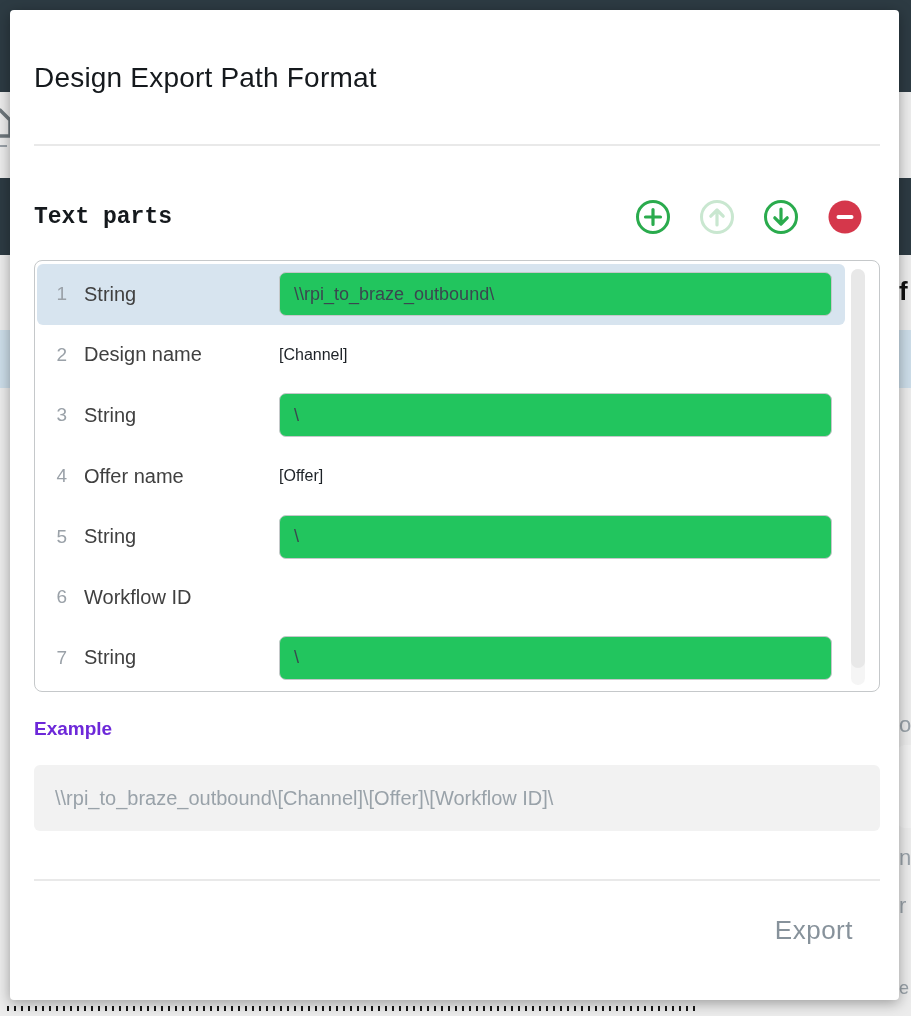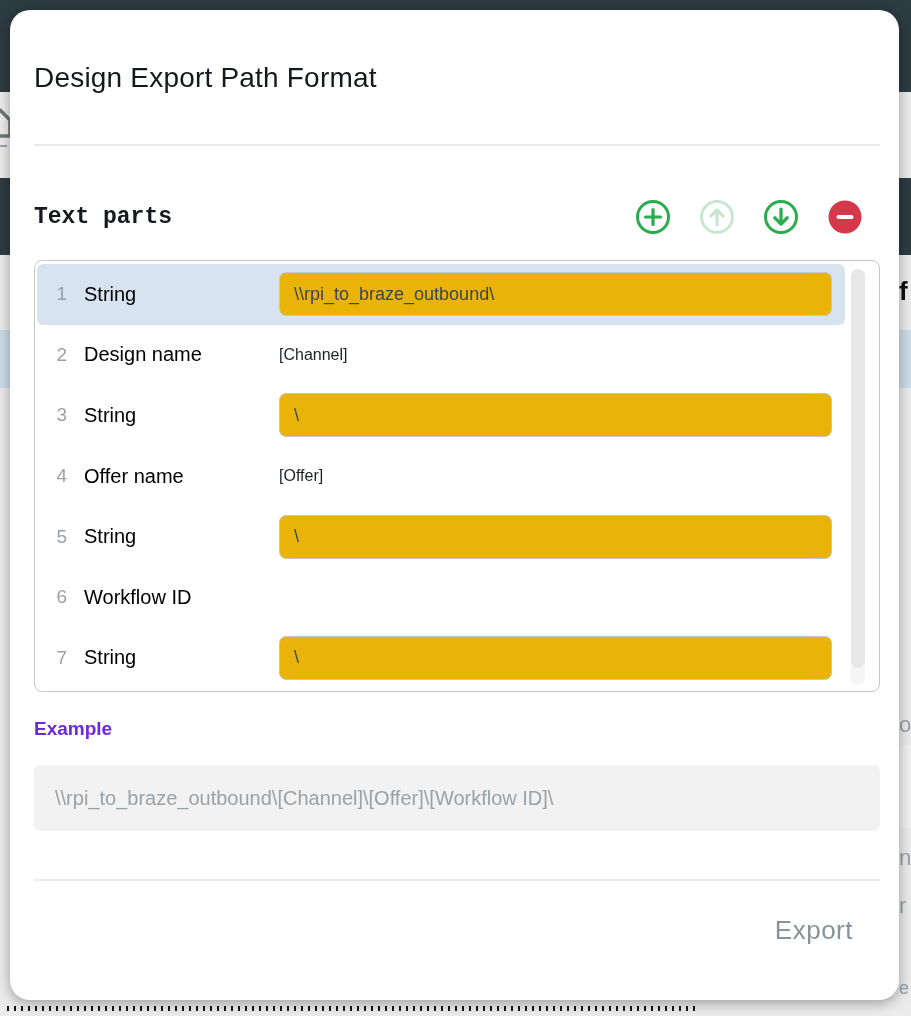--- a/index.html
+++ b/index.html
@@ -15,44 +15,44 @@
     background:#f1f1f1; border-radius:8px 0 0 8px; }
   .bg-home-icon { position:absolute; left:-13px; top:104px; }
   .edge-letter { position:absolute; left:899px; color:#99a2a9; font-size:22px; }
   .edge-letter.dark { color:#111; font-size:26px; font-weight:700; top:276px; }
   .el-o { top:712px; } .el-n { top:845px; } .el-r { top:893px; } .el-e { top:978px; font-size:18px; }
   .bg-dotted { position:absolute; left:7px; top:1006px; width:688px; height:5px;
     background:repeating-linear-gradient(90deg,#161616 0 2px,transparent 2px 7px); }
 
   
   .modal { position:absolute; left:10px; top:10px; width:889px; height:990px;
-    background:#ffffff; border-radius:20px; box-shadow:0 3px 14px rgba(0,0,0,.35); }
+    background:#ffffff; border-radius:4px; box-shadow:0 3px 14px rgba(0,0,0,.35); }
 
   .dlg-title { position:absolute; left:24px; top:52px; font-size:28px; font-weight:500;
     color:#15191d; letter-spacing:.2px; }
   .divider { position:absolute; left:24px; width:846px; height:2px; background:#e9e9e9; }
   .divider1 { top:134px; } .divider2 { top:869px; }
 
   .section-title { position:absolute; left:24px; top:194px; font-size:23px; font-weight:700; color:#15191d;font-family:Liberation Mono, monospace; }
   .toolbar { position:absolute; top:189px; right:36px; display:flex; gap:28px; }
   .icon-btn { width:36px; height:36px; border:none; background:transparent; padding:0; cursor:pointer; }
   .icon-btn svg { display:block; }
 
   
   .list { position:absolute; left:24px; top:250px; width:846px; height:432px;
     border:1px solid #c5c8ca; border-radius:8px; background:#fff; }
   .rows { position:absolute; left:2px; top:3px; right:34px; bottom:3px; display:flex; flex-direction:column; }
   .row { flex:1; display:grid; grid-template-columns:30px 212px 1fr; align-items:center;
     padding-right:13px; border-radius:6px; }
   .row.selected { background:#d7e4ef; }
   .row .num { text-align:right; font-size:19px; color:#9aa1a8; }
-  .row .type { padding-left:17px; font-size:20px; font-weight:500; color:#000000; }
+  .row .type { padding-left:17px; font-size:20px; font-weight:500; color:#404040; }
   .row .val-text { font-size:16px; color:#1c2126; }
   .row .val-input { width:100%; height:44px; border:1px solid #c5c8ca; border-radius:7px;
-    padding:0 14px; font-size:18px; color:#3a474f; background:#eab308; outline:none;
+    padding:0 14px; font-size:18px; color:#3a474f; background:#22c55e; outline:none;
     font-family:"Liberation Sans", sans-serif; }
   .scrollbar { position:absolute; top:8px; bottom:6px; right:14px; width:14px;
     background:#f5f5f5; border-radius:7px; }
   .scroll-thumb { position:absolute; left:0; top:0; width:100%; height:96%;
     background:#e8e8e8; border-radius:7px; }
 
   
   .example-label { position:absolute; left:24px; top:708px; font-size:19px; font-weight:700; color:#6d28d9; }
   .example-box { position:absolute; left:24px; top:755px; width:846px; height:66px;
     background:#f2f2f2; border-radius:6px; display:flex; align-items:center; padding-left:21px; }

